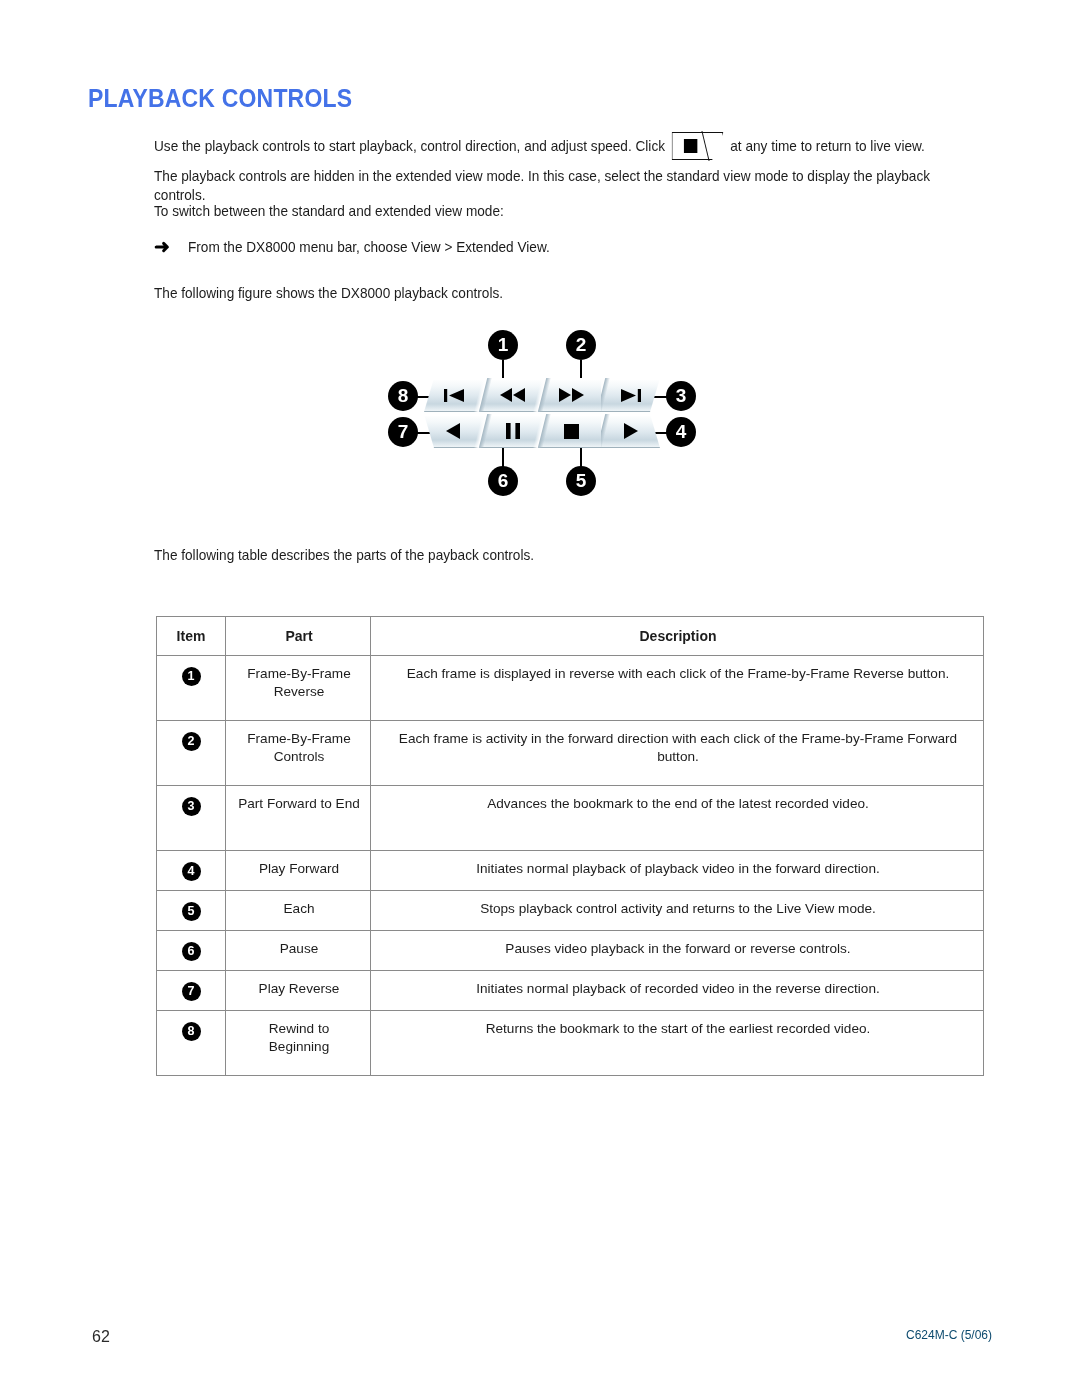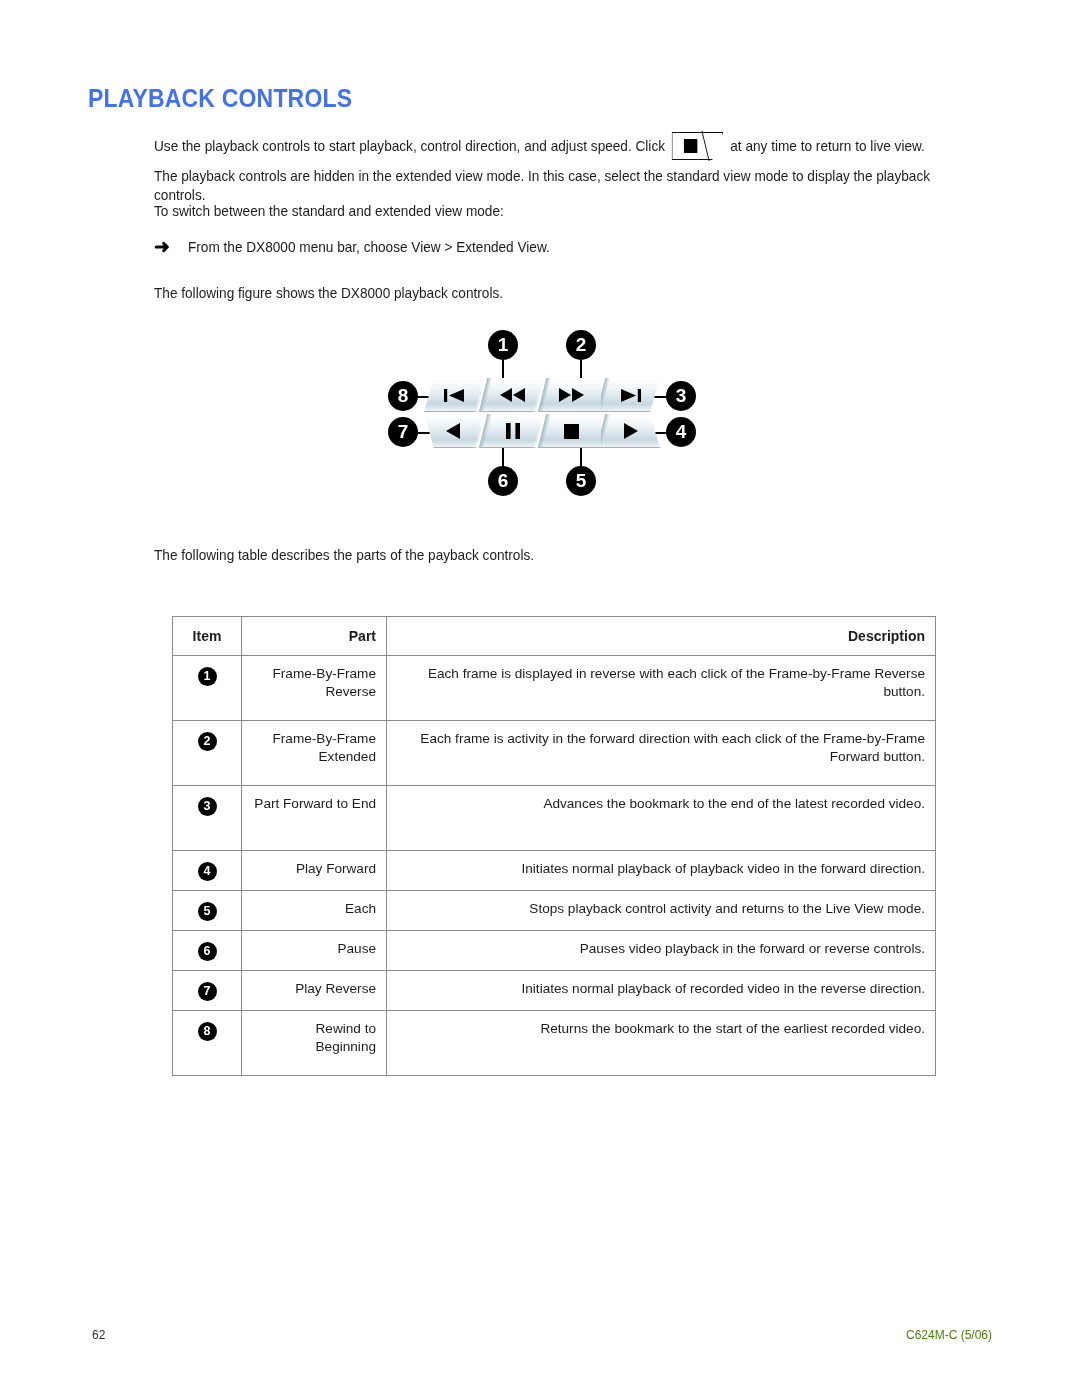--- a/index.html
+++ b/index.html
@@ -220,30 +220,30 @@
     font-size: 14.4px;
     color: #1a1a1a;
   }
   .caption b { font-weight: bold; }
   .fig-caption { left: 0; top: 511px; }
   .tbl-caption { left: 0; top: 583px; font-size: 14.8px; }
 
   
   .tbl {
     position: absolute;
-    left: 172px;
+    left: 156px;
     top: 616px;
-    width: 764px;
+    width: 828px;
     border-collapse: collapse;
     font-size: 13.6px;
     color: #1d1d1d;
   }
   .tbl th, .tbl td {
     border: 1px solid #8a8a8a;
-    text-align: right;
+    text-align: center;
     vertical-align: top;
     padding: 9px 10px 9px 12px;
     line-height: 18px;
   }
   .tbl th {
     font-weight: bold;
     font-size: 14px;
     padding-top: 10px;
     padding-bottom: 10px;
   }
@@ -263,29 +263,29 @@
     line-height: 19px;
     text-align: center;
   }
   .row-tall td { height: 44px; }
 
   
   .footer-left {
     position: absolute;
     left: 92px;
     top: 1328px;
-    font-size: 12px;
+    font-size: 16px;
     color: #2a2a2a;
   }
   .footer-right {
     position: absolute;
     right: 88px;
     top: 1328px;
     font-size: 12px;
-    color: #4d7c0f;
+    color: #0c4a6e;
   }
 </style>
 </head>
 <body>
 
 <div class="page">
 
   <div class="section-title">PLAYBACK CONTROLS</div>
 
   <div class="para p1">
@@ -415,21 +415,21 @@
       </tr>
     </thead>
     <tbody id="tbl-body">
         <tr class="row-tall">
           <td class="c-item"><span class="num-badge">1</span></td>
           <td class="c-part">Frame-By-Frame Reverse</td>
           <td>Each frame is displayed in reverse with each click of the Frame-by-Frame Reverse button.</td>
         </tr>
         <tr class="row-tall">
           <td class="c-item"><span class="num-badge">2</span></td>
-          <td class="c-part">Frame-By-Frame Extended</td>
+          <td class="c-part">Frame-By-Frame Controls</td>
           <td>Each frame is activity in the forward direction with each click of the Frame-by-Frame Forward button.</td>
         </tr>
         <tr class="row-tall">
           <td class="c-item"><span class="num-badge">3</span></td>
           <td class="c-part">Part Forward to End</td>
           <td>Advances the bookmark to the end of the latest recorded video.</td>
         </tr>
         <tr>
           <td class="c-item"><span class="num-badge">4</span></td>
           <td class="c-part">Play Forward</td>

